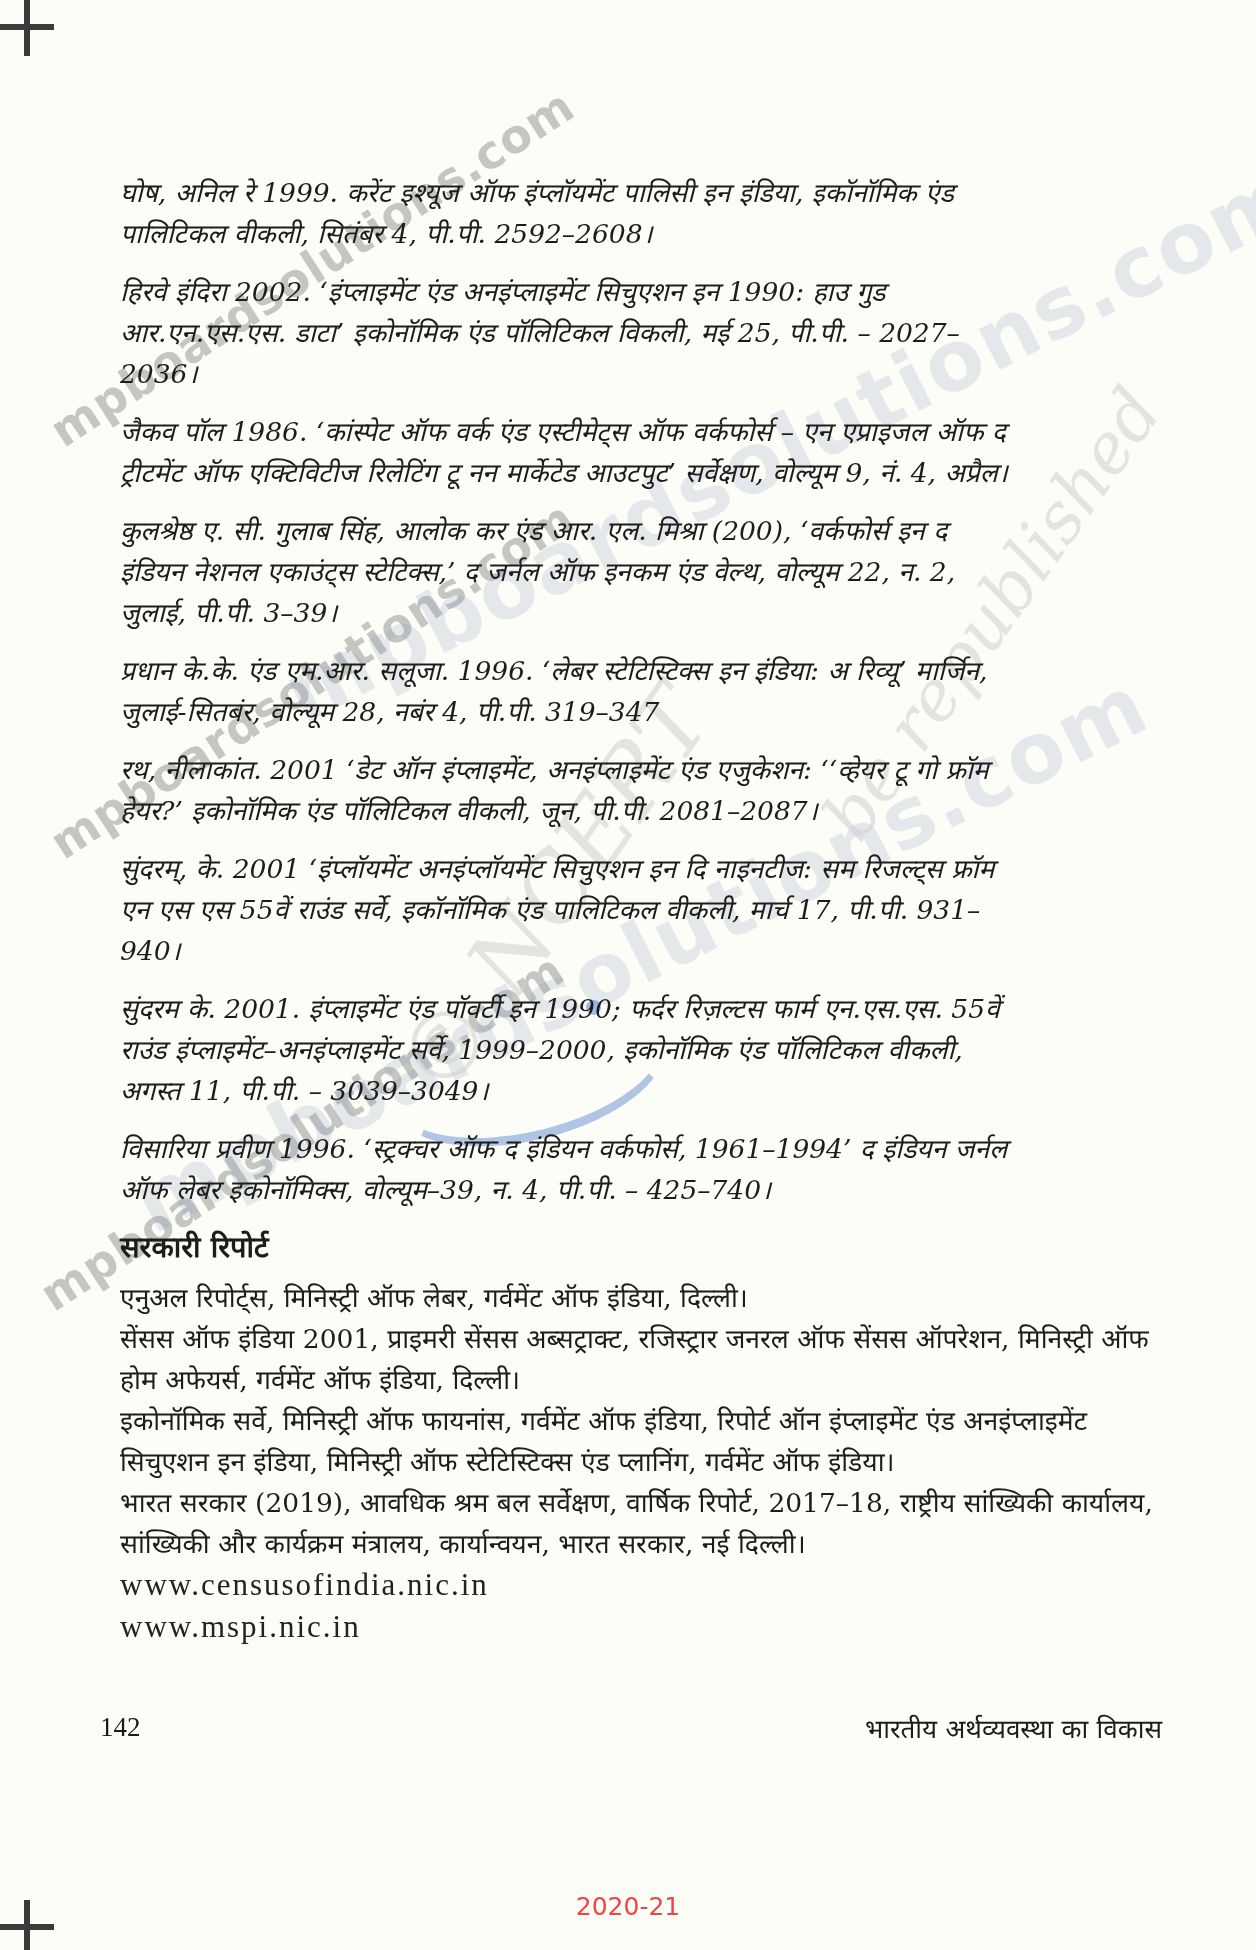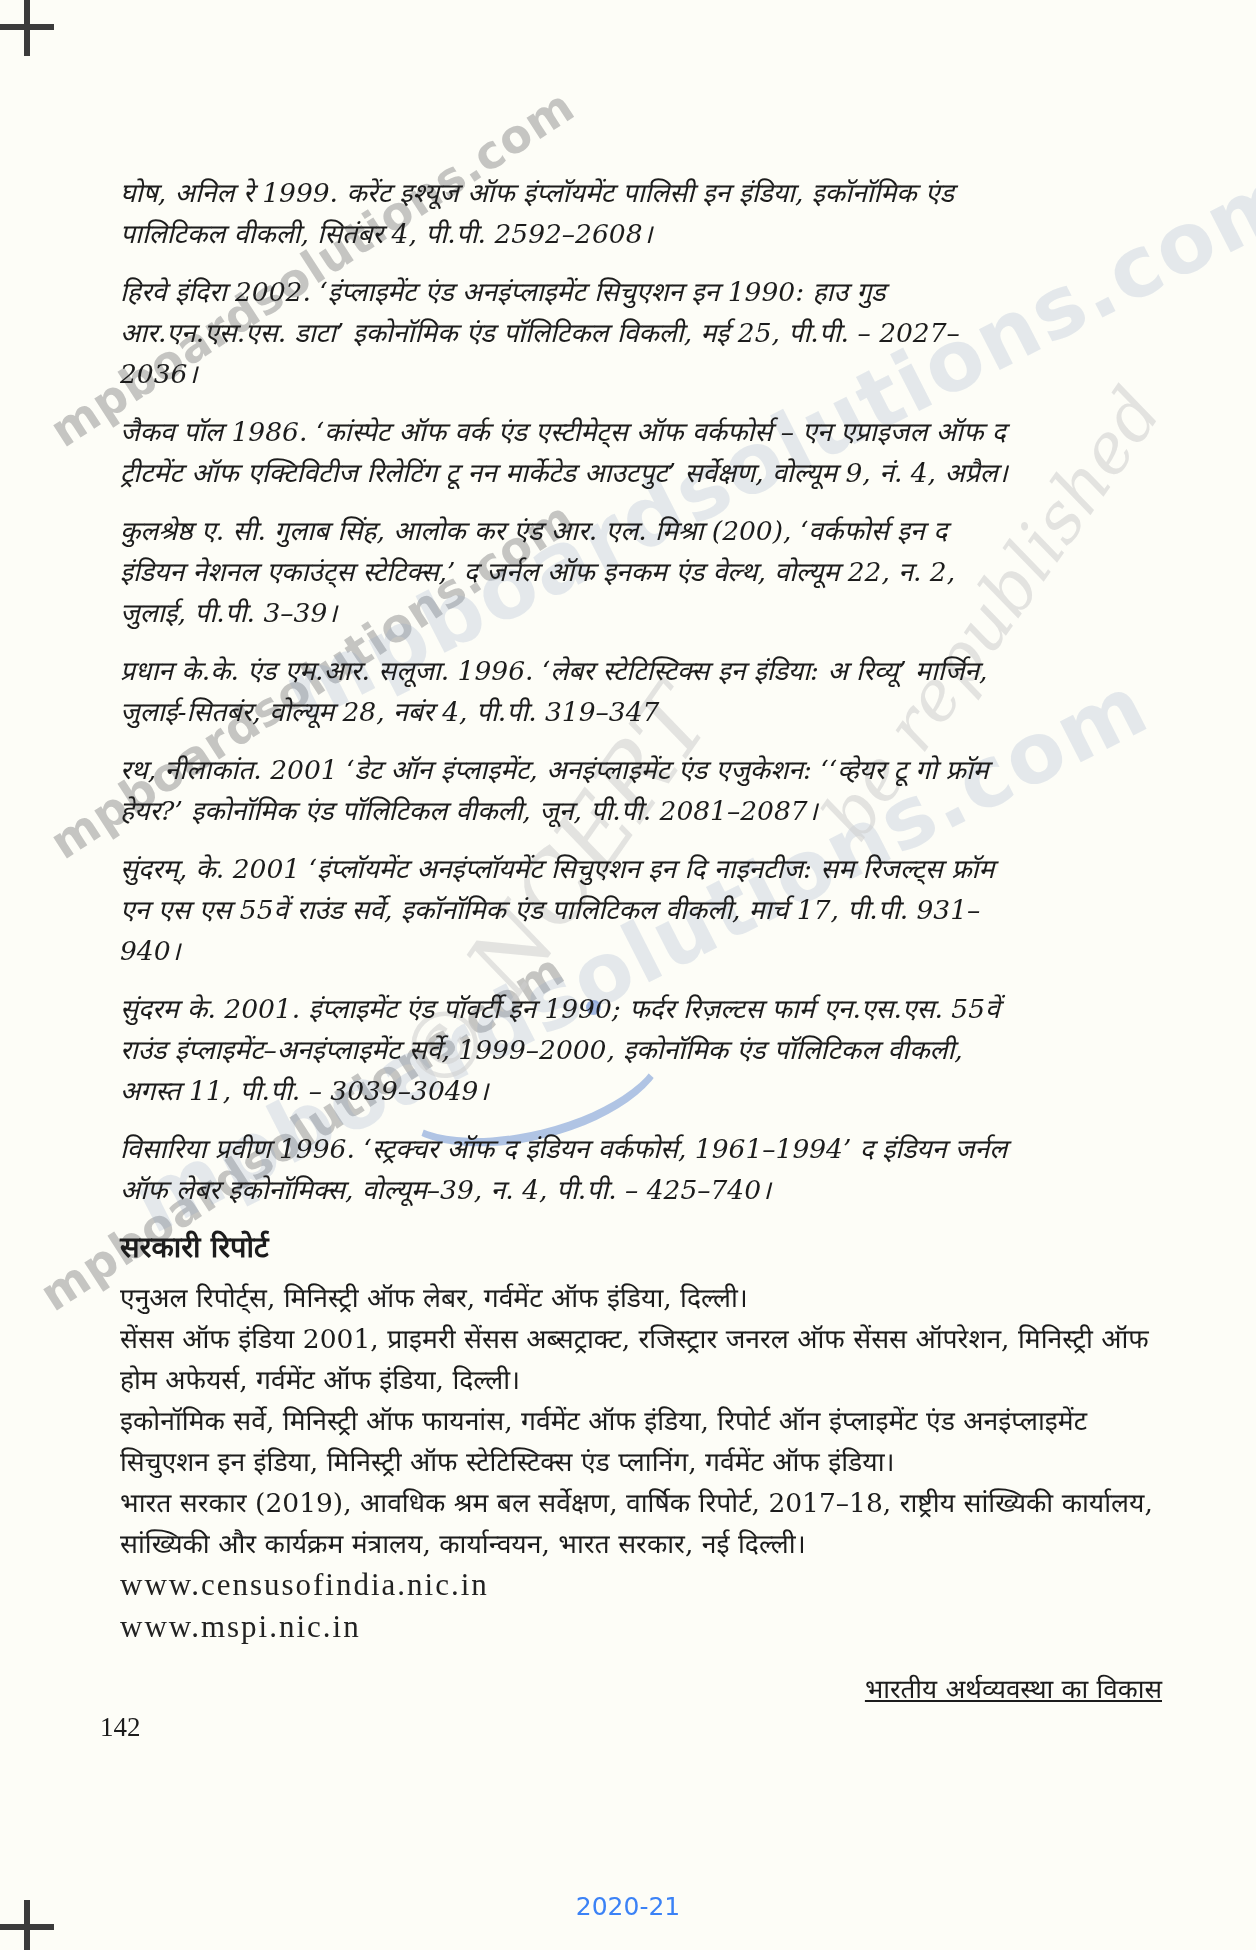--- a/index.html
+++ b/index.html
@@ -62,25 +62,25 @@
   }
   .websites p{
     margin:0;
     font-family:Liberation Serif, serif;
     font-size:31px;line-height:42px;letter-spacing:2px;color:#222;
   }
 
   
   .footer-left{position:absolute;left:100px;top:1712px;font-size:27px;z-index:2;
     font-family:"Liberation Serif","DejaVu Serif",serif;}
-  .footer-right{position:absolute;right:94px;top:1670px;font-size:26px;z-index:2;text-decoration:underline;}
+  .footer-right{position:absolute;right:94px;top:1710px;font-size:26px;z-index:2;}
   .edition-year{
     position:absolute;left:0;top:1892px;width:100%;text-align:center;
     font-family:"DejaVu Sans","Liberation Sans",sans-serif;
-    font-size:25px;color:#3b82f6;z-index:2;
+    font-size:25px;color:#ef4444;z-index:2;
   }
 </style>
 </head>
 <body>
 
 <div class="page">
 
   <div class="crop tl">
       <div class="v"></div>
       <div class="h"></div>

